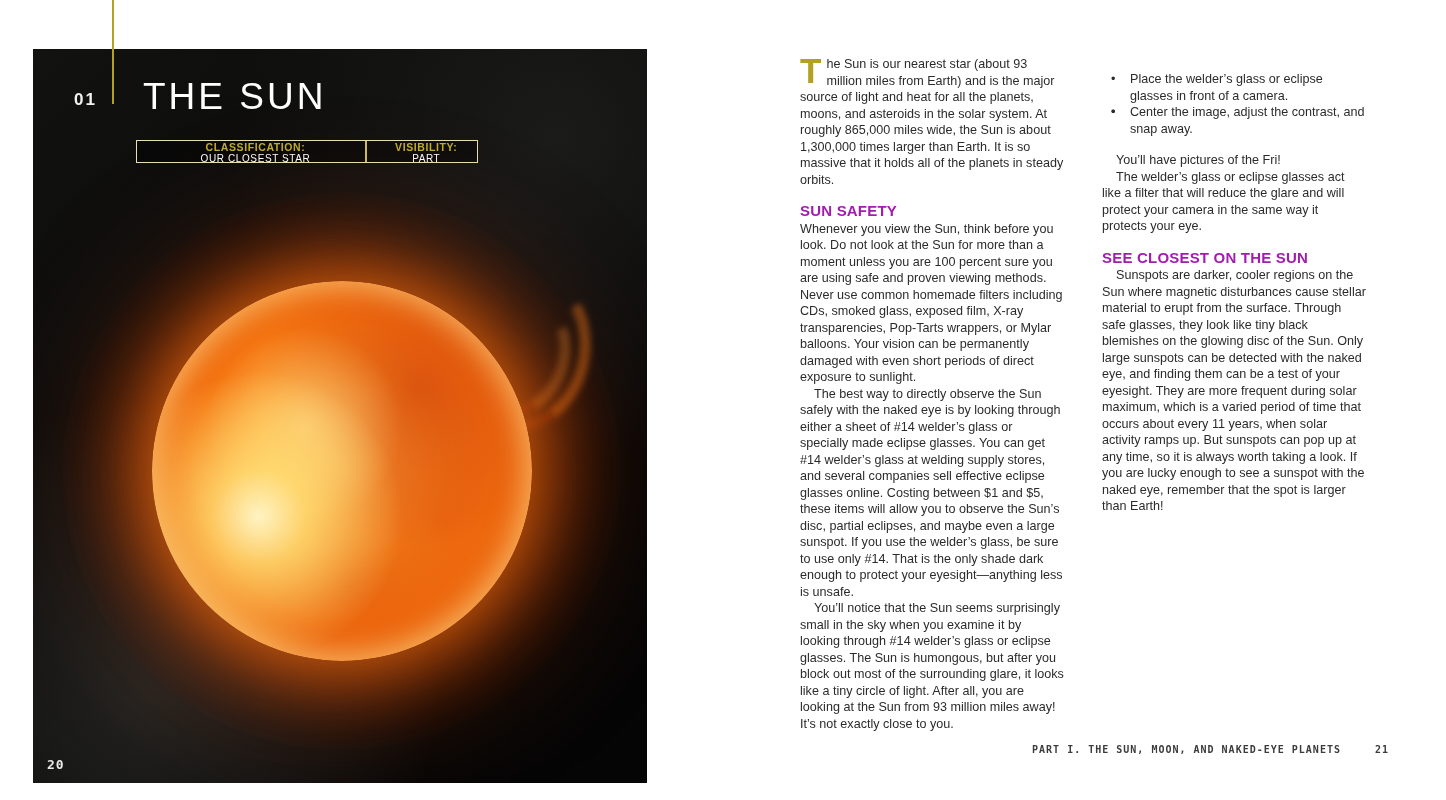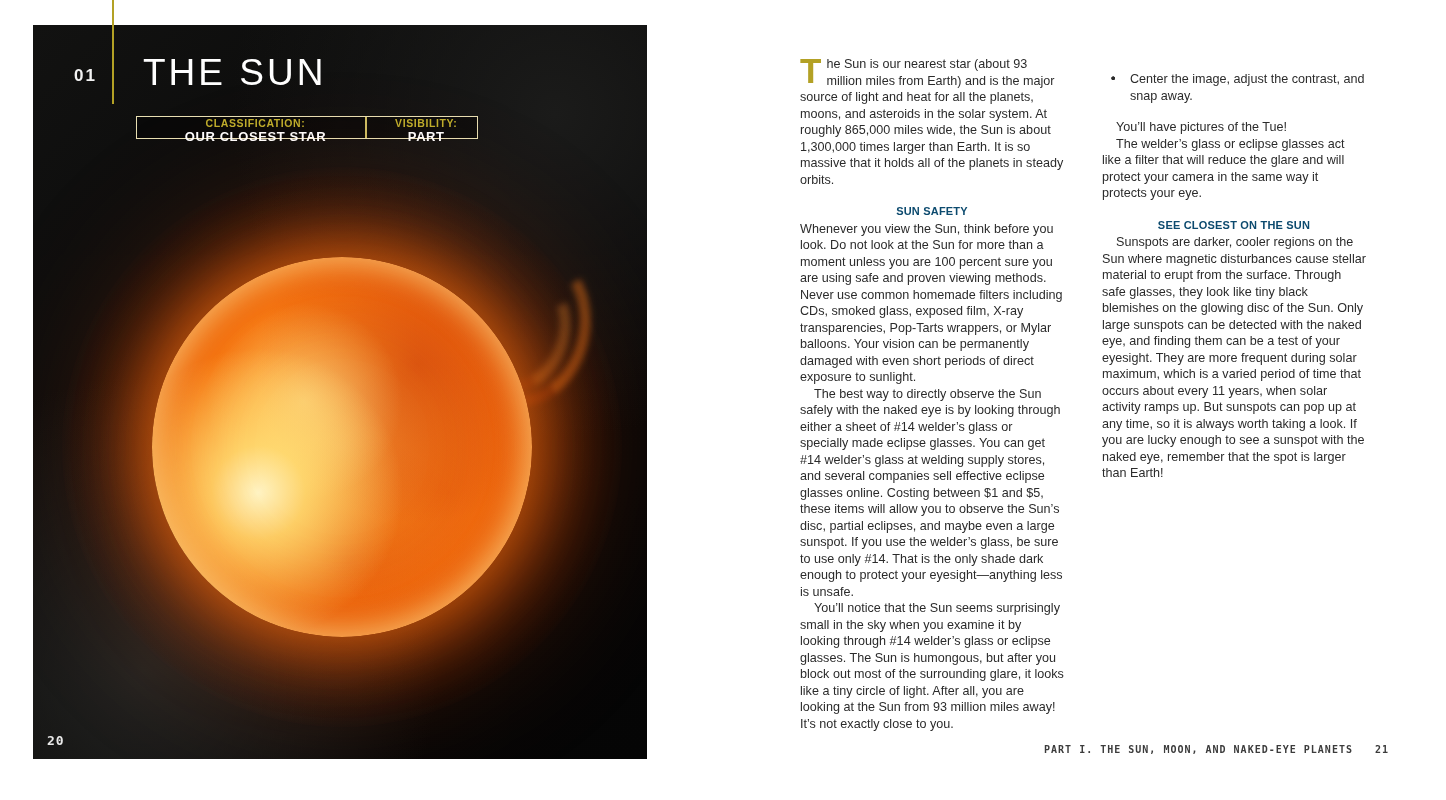--- a/index.html
+++ b/index.html
@@ -4,21 +4,21 @@
 <style>
   * { margin:0; padding:0; box-sizing:border-box; }
   html,body { background:#ffffff; }
   .spread {
     position:relative; width:1446px; height:800px; background:#ffffff;
     font-family:"Liberation Sans", sans-serif; overflow:hidden;
   }
 
   
   .black-panel {
-    position:absolute; left:33px; top:25px; width:614px; height:734px;
+    position:absolute; left:33px; top:49px; width:614px; height:734px;
     background:
       radial-gradient(ellipse 420px 420px at 18% 88%, #232321 0%, rgba(20,20,19,0) 70%),
       radial-gradient(ellipse 500px 500px at 85% 12%, #1b1b1a 0%, rgba(14,14,14,0) 65%),
       linear-gradient(135deg, #121211 0%, #070707 55%, #050505 100%);
     overflow:hidden;
   }
   .gold-line {
     position:absolute; left:112px; top:0; width:2px; height:104px;
     background:#b3a125; z-index:5;
   }
@@ -33,21 +33,21 @@
   .info-bar {
     position:absolute; left:103px; top:91px; width:342px; height:23px;
     border:1.5px solid #e8dfb2; display:flex; align-items:stretch;
     background:rgba(0,0,0,0.35);
   }
   .info-cell { display:flex; align-items:center; padding-left:9px; white-space:nowrap;flex-direction:column; }
   .info-cell.c1 { width:228px; }
   .info-cell.c2 { flex:1; }
   .info-sep { width:1.5px; background:#cdbd62; }
   .info-label { color:#bfae2c; font-size:10.5px; font-weight:bold; letter-spacing:.6px; }
-  .info-value { color:#ffffff; font-size:13px; font-weight:bold; letter-spacing:.6px; }
+  .info-value { color:#ffffff; font-size:10px; font-weight:normal; letter-spacing:.6px; }
 
   
   .sun-wrap { position:absolute; left:119px; top:232px; width:380px; height:380px; }
   .sun-glow {
     position:absolute; left:-90px; top:-90px; width:560px; height:560px; border-radius:50%;
     background:radial-gradient(circle, rgba(255,110,15,.38) 30%, rgba(230,70,5,.18) 52%, rgba(150,40,0,0) 72%);
   }
   .sun-disc {
     position:absolute; left:0; top:0; width:380px; height:380px; border-radius:50%;
     background:
@@ -85,29 +85,29 @@
   .col1 { left:800px; }
   .col2 { left:1102px; }
   .col p { margin:0; }
   .indent { text-indent:14px; }
   .gap-before { margin-top:15px !important; }
   .dropcap {
     float:left; color:#b3a125; font-size:35px; line-height:28px;
     font-weight:600; padding:1px 5px 0 0;
   }
   .section-heading {
-    color:#0c4a6e; font-weight:bold; font-size:11px; letter-spacing:.2px;
-    margin-top:15px; margin-bottom:1px;text-align:center;
+    color:#a21caf; font-weight:bold; font-size:15px; letter-spacing:.2px;
+    margin-top:15px; margin-bottom:1px;
   }
   .bullets { list-style:none; margin:15px 0 0 0; }
   .bullets li { position:relative; padding-left:28px; }
   .bullet-dot { position:absolute; left:9px; top:0; }
 
   .footer {
-    position:absolute; top:744px; right:57px; display:flex; gap:22px;
+    position:absolute; top:744px; right:57px; display:flex; gap:34px;
     color:#3c3c3c; font-family:"DejaVu Sans Mono", monospace;
     font-size:10px; font-weight:bold; letter-spacing:1px; white-space:nowrap;
   }
 </style>
 </head>
 <body>
 
 <div class="spread">
 
   <div class="black-panel">
@@ -144,31 +144,32 @@
     <p>Whenever you view the Sun, think before you look. Do not look at the Sun for more than a moment unless you are 100 percent sure you are using safe and proven viewing methods. Never use common homemade filters including CDs, smoked glass, exposed film, X-ray transparencies, Pop-Tarts wrappers, or Mylar balloons. Your vision can be permanently damaged with even short periods of direct exposure to sunlight.</p>
     <p class="indent">The best way to directly observe the Sun safely with the naked eye is by looking through either a sheet of #14 welder’s glass or specially made eclipse glasses. You can get #14 welder’s glass at welding supply stores, and several companies sell effective eclipse glasses online. Costing between $1 and $5, these items will allow you to observe the Sun’s disc, partial eclipses, and maybe even a large sunspot. If you use the welder’s glass, be sure to use only #14. That is the only shade dark enough to protect your eyesight—anything less is unsafe.</p>
     <p class="indent">You’ll notice that the Sun seems surprisingly small in the sky when you examine it by looking through #14 welder’s glass or eclipse glasses. The Sun is humongous, but after you block out most of the surrounding glare, it looks like a tiny circle of light. After all, you are looking at the Sun from 93 million miles away! It’s not exactly close to you.</p>
   </div>
 
   <div class="col col2">
 
     <ul class="bullets">
       <li>
         <span class="bullet-dot">•</span>
+        <span>Place the welder’s glass or eclipse glasses in front of a camera.</span>
       </li>
       <li>
         <span class="bullet-dot">•</span>
       </li>
       <li>
         <span class="bullet-dot">•</span>
         <span>Center the image, adjust the contrast, and snap away.</span>
       </li>
     </ul>
 
-    <p class="indent gap-before">You’ll have pictures of the Tue!</p>
+    <p class="indent gap-before">You’ll have pictures of the Fri!</p>
     <p class="indent">The welder’s glass or eclipse glasses act like a filter that will reduce the glare and will protect your camera in the same way it protects your eye.</p>
 
     <div class="section-heading">SEE CLOSEST ON THE SUN</div>
     <p class="indent">Sunspots are darker, cooler regions on the Sun where magnetic disturbances cause stellar material to erupt from the surface. Through safe glasses, they look like tiny black blemishes on the glowing disc of the Sun. Only large sunspots can be detected with the naked eye, and finding them can be a test of your eyesight. They are more frequent during solar maximum, which is a varied period of time that occurs about every 11 years, when solar activity ramps up. But sunspots can pop up at any time, so it is always worth taking a look. If you are lucky enough to see a sunspot with the naked eye, remember that the spot is larger than Earth!</p>
   </div>
 
   <div class="footer">
     <span>PART I. THE SUN, MOON, AND NAKED-EYE PLANETS</span>
     <span>21</span>
   </div>

